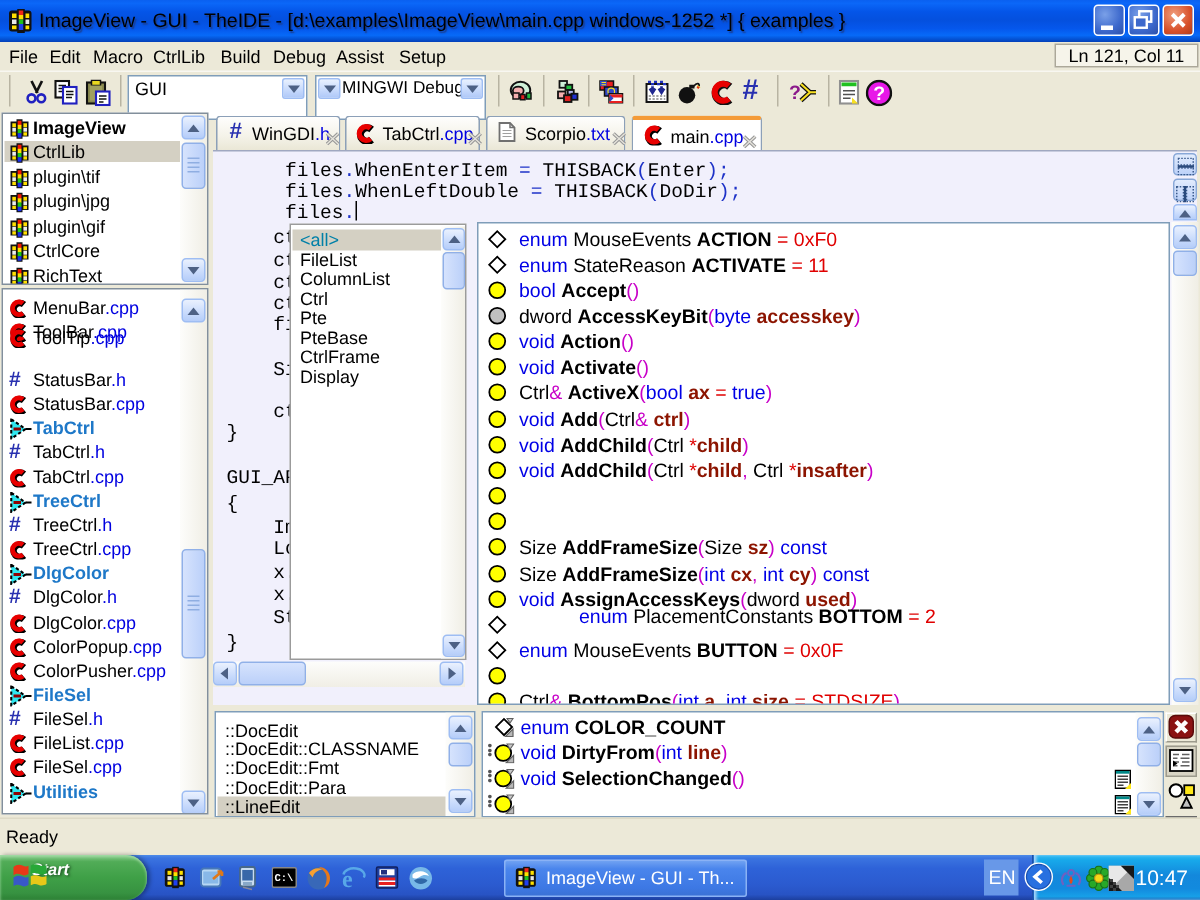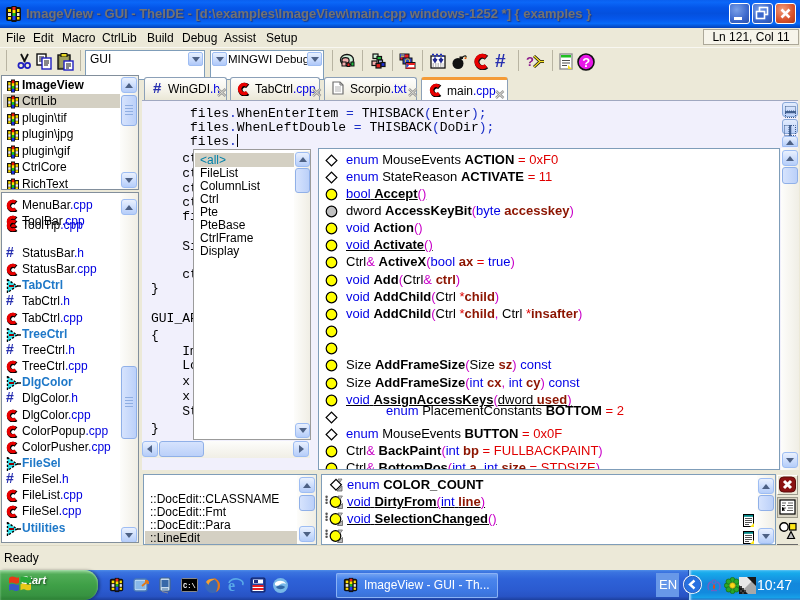--- a/index.html
+++ b/index.html
@@ -1,20 +1,20 @@
 <!DOCTYPE html>
 <html><head><meta charset="utf-8">
 <style>
 html,body{margin:0;padding:0;}
 body{width:800px;height:600px;overflow:hidden;position:relative;background:#ECE9D8;
   font-family:"Liberation Sans",sans-serif;-webkit-font-smoothing:antialiased;}
 .abs{position:absolute;}
 #titlebar{left:0;top:0;width:800px;height:28px;
  background:linear-gradient(180deg,#0A60F0 0%,#0B67F8 8%,#0455E8 28%,#0450DE 48%,#0557EC 68%,#076AF8 84%,#0450D0 94%,#0440B8 100%);}
-#title-text{left:26px;top:6px;color:#737373;font-size:13px;font-weight:bold;
+#title-text{left:26px;top:6px;color:#000000;font-size:13px;font-weight:normal;
  text-shadow:1px 1px 1px #1A3C8C;white-space:nowrap;}
 .capbtn{top:3px;width:21px;height:21px;border:1px solid #fff;border-radius:3px;
  box-sizing:border-box;}
 #btn-min{left:729px;background:radial-gradient(circle at 35% 30%,#7AA0E8,#3C68CC 60%,#2C50A8);}
 #btn-max{left:752px;background:radial-gradient(circle at 35% 30%,#7AA0E8,#3C68CC 60%,#2C50A8);}
 #btn-close{left:775px;background:radial-gradient(circle at 35% 30%,#F09D7C,#D8512B 60%,#B03A17);}
 #menubar{left:0;top:28px;width:800px;height:19px;background:#ECE9D8;font-size:12px;color:#000;}
 .mitem{position:absolute;top:3px;}
 #lncol{position:absolute;left:703px;top:1px;width:94px;height:14px;border:1px solid #ACA899;background:#F6F4EA;
  font-size:12px;color:#000;text-align:center;line-height:14px;}
@@ -56,21 +56,21 @@
 .op{color:#1E32C8;}
 #popup{left:193px;top:149px;width:118px;height:291px;background:#fff;border:1px solid #9B9B9B;box-sizing:border-box;}
 .pop-item{position:absolute;left:1px;width:100px;font-size:12px;padding-left:5px;box-sizing:border-box;color:#000;white-space:nowrap;}
 #assist{left:318px;top:148px;width:462px;height:322px;background:#fff;border:1px solid #7F9DB9;box-sizing:border-box;overflow:hidden;}
 .arow{position:absolute;left:27px;font-size:13px;white-space:nowrap;color:#000;}
 .kw{color:#0000E6;}
 .pu{color:#C800C8;}
 .pm{color:#8C1400;font-weight:bold;}
 .rd{color:#E00000;}
 b{font-weight:bold;}
-.ul{text-decoration:underline;}
+.ul{}
 .aic{position:absolute;left:6px;}
 #bl-box{left:143px;top:474px;width:174px;height:71px;background:#fff;border:1px solid #7F9DB9;box-sizing:border-box;overflow:hidden;}
 #br-box{left:321px;top:474px;width:455px;height:71px;background:#fff;border:1px solid #7F9DB9;box-sizing:border-box;overflow:hidden;}
 .blitem{position:absolute;left:1px;width:152px;font-size:12px;padding-left:5px;color:#000;white-space:nowrap;}
 .brrow{position:absolute;left:25px;font-size:13px;white-space:nowrap;color:#000;}
 .bric{position:absolute;left:7px;}
 .dots{position:absolute;left:3px;width:2px;color:#555;font-size:9px;line-height:3px;}
 #statusbar{left:0;top:545px;width:800px;height:25px;background:#ECE9D8;border-top:1px solid #DEDAC6;}
 #taskbar{left:0;top:570px;width:800px;height:30px;
  background:linear-gradient(180deg,#4E8CE8 0%,#3B74E0 7%,#2E62D8 30%,#2B5BD0 65%,#2853C4 88%,#1C3F9E 100%);}
@@ -587,21 +587,20 @@
         <rect x="2.7" y="2.7" width="7.6" height="7.6" fill="#fff" stroke="#000" stroke-width="1.2" transform="rotate(45 6.5 6.5)"></rect>
       </svg></span>
 <div class="arow" style="top:254px;margin-left:40px;"><span class="kw">enum</span> PlacementConstants <b>BOTTOM</b> <span class="rd">=</span> <span class="rd">2</span></div>
 <span class="aic" style="top:277.9px;"><svg width="13" height="13" viewBox="0 0 13 13">
         <rect x="2.7" y="2.7" width="7.6" height="7.6" fill="#fff" stroke="#000" stroke-width="1.2" transform="rotate(45 6.5 6.5)"></rect>
       </svg></span>
 <div class="arow" style="top:276.9px;"><span class="kw">enum</span> MouseEvents <b>BUTTON</b> <span class="rd">=</span> <span class="rd">0x0F</span></div>
 <span class="aic" style="top:295.1px;"><svg width="13" height="13" viewBox="0 0 13 13">
         <circle cx="6.5" cy="6.5" r="5.3" fill="#FFFF00" stroke="#000" stroke-width="1.2"></circle>
       </svg></span>
-<div class="arow" style="top:294.1px;">Ctrl<span class="pu">&amp;</span> <b>BackPaint</b><span class="pu">(</span><span class="kw">int</span> <span class="pm">bp</span> <span class="rd">=</span> <span class="rd">FULLBACKPAINT</span><span class="pu">)</span></div>
 <span class="aic" style="top:312.2px;"><svg width="13" height="13" viewBox="0 0 13 13">
         <circle cx="6.5" cy="6.5" r="5.3" fill="#FFFF00" stroke="#000" stroke-width="1.2"></circle>
       </svg></span>
 <div class="arow" style="top:311.2px;">Ctrl<span class="pu">&amp;</span> <b>BottomPos</b><span class="pu">(</span><span class="kw">int</span> <span class="pm">a</span><span class="pu">,</span> <span class="kw">int</span> <span class="pm">size</span> <span class="rd">=</span> <span class="rd">STDSIZE</span><span class="pu">)</span></div>
   </div>
 <div id="rightcol" class="abs">
     <div class="abs" style="left:782px;top:102px;width:16px;height:15px;border:1px solid #88A8D8;border-radius:3px;background:linear-gradient(180deg,#E2ECFD,#BDD2F9);box-sizing:border-box;">
       <span style="position:absolute;left:1.5px;top:1px;"><svg width="11" height="12" viewBox="0 0 11 12">
           <rect x="0.5" y="0.5" width="10" height="4.5" fill="none" stroke="#3A5A8C" stroke-width="1" stroke-dasharray="1 1"></rect>
           <rect x="0.5" y="7" width="10" height="4.5" fill="none" stroke="#3A5A8C" stroke-width="1" stroke-dasharray="1 1"></rect>
@@ -621,20 +620,21 @@
 <div class="sb-track" style="left:781px;top:148px;width:18px;height:322px;"></div>
 <div class="sb-btn" style="left:782px;top:150px;">
       <span class="chev-up"></span>
     </div>
 <div class="sb-thumb" style="left:782px;top:167px;height:17px;"></div>
 <div class="sb-btn" style="left:782px;top:452px;">
       <span class="chev-dn"></span>
     </div>
   </div>
 <div id="bl-box" class="abs">
+    <div class="blitem" style="top:4.5px;">::DocEdit</div>
 <div class="blitem" style="top:30.3px;">::DocEdit::Fmt</div>
 <div class="blitem" style="top:17.4px;">::DocEdit::CLASSNAME</div>
 <div class="blitem sel" style="top:56.1px;">::LineEdit</div>
 <div class="blitem" style="top:43.2px;">::DocEdit::Para</div>
 <div class="blitem" style="top:69.0px;">::LineEdit::CLASSNAME</div>
 <div class="sb-track" style="left:153px;top:0;width:19px;height:69px;"></div>
 <div class="sb-btn" style="left:155px;top:2px;">
       <span class="chev-up"></span>
     </div>
 <div class="sb-thumb" style="left:155px;top:20px;height:16px;"></div>

